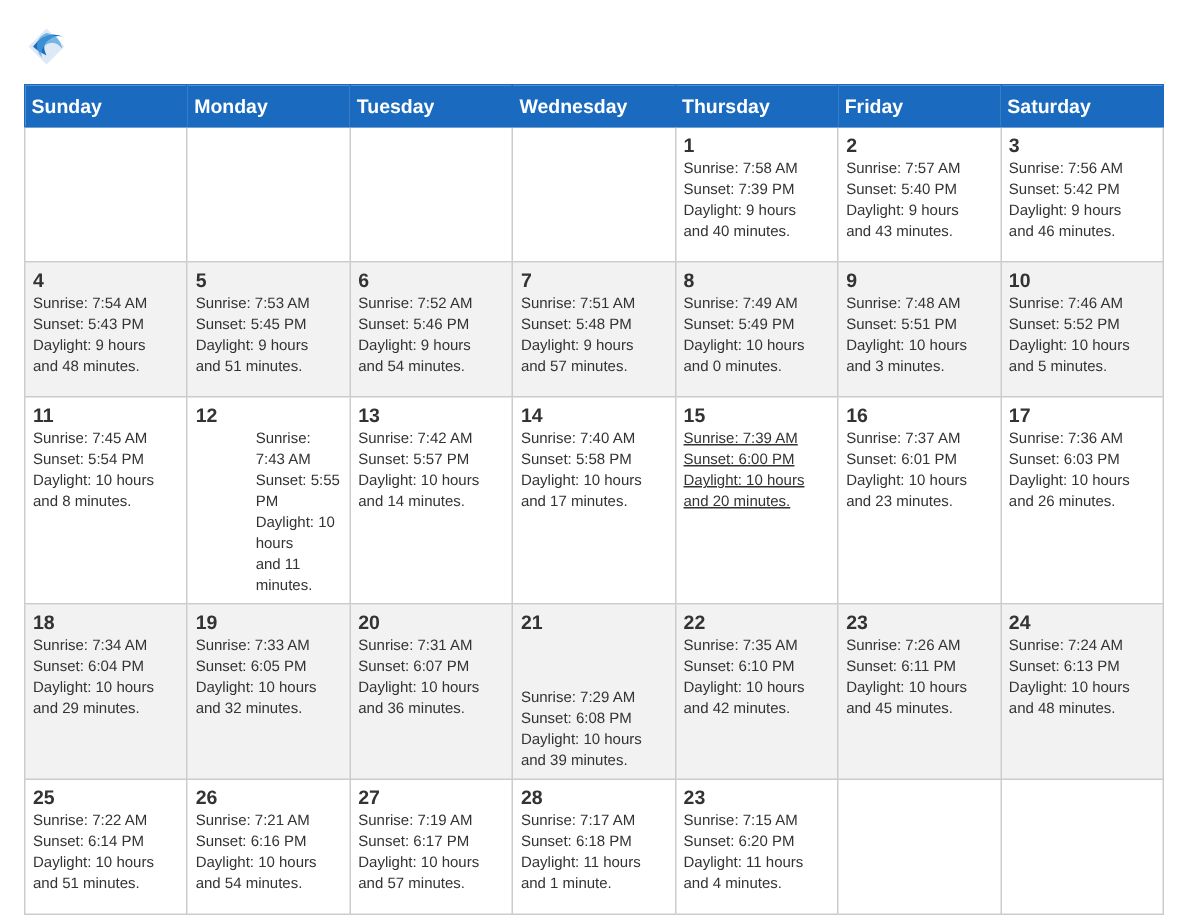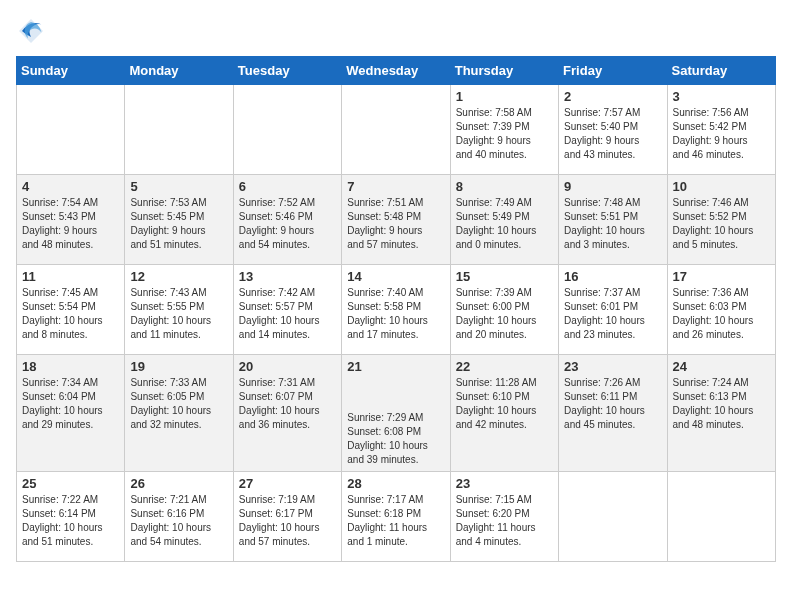--- a/index.html
+++ b/index.html
@@ -211,42 +211,42 @@
       <tr>
         <td>
           <span class="day-number">11</span>
           <div class="day-info" style="white-space: pre-line;">Sunrise: 7:45 AM
 Sunset: 5:54 PM
 Daylight: 10 hours
 and 8 minutes.</div>
         </td>
         <td>
           <span class="day-number">12</span>
-          <div class="day-info" style="white-space: pre-line;">Sunrise: 7:43 AM
+          <div class="day-info" style="white-space: pre-line; margin-left: 40px;">Sunrise: 7:43 AM
 Sunset: 5:55 PM
 Daylight: 10 hours
 and 11 minutes.</div>
         </td>
         <td>
           <span class="day-number">13</span>
           <div class="day-info" style="white-space: pre-line;">Sunrise: 7:42 AM
 Sunset: 5:57 PM
 Daylight: 10 hours
 and 14 minutes.</div>
         </td>
         <td>
           <span class="day-number">14</span>
           <div class="day-info" style="white-space: pre-line;">Sunrise: 7:40 AM
 Sunset: 5:58 PM
 Daylight: 10 hours
 and 17 minutes.</div>
         </td>
         <td>
           <span class="day-number">15</span>
-          <div class="day-info" style="white-space: pre-line;">Sunrise: 7:39 AM
+          <div class="day-info" style="white-space: pre-line; text-decoration: underline;">Sunrise: 7:39 AM
 Sunset: 6:00 PM
 Daylight: 10 hours
 and 20 minutes.</div>
         </td>
         <td>
           <span class="day-number">16</span>
           <div class="day-info" style="white-space: pre-line;">Sunrise: 7:37 AM
 Sunset: 6:01 PM
 Daylight: 10 hours
 and 23 minutes.</div>
@@ -283,21 +283,21 @@
         </td>
         <td>
           <span class="day-number">21</span>
           <div class="day-info" style="white-space: pre-line; margin-top: 37px;">Sunrise: 7:29 AM
 Sunset: 6:08 PM
 Daylight: 10 hours
 and 39 minutes.</div>
         </td>
         <td>
           <span class="day-number">22</span>
-          <div class="day-info" style="white-space: pre-line;">Sunrise: 11:28 AM
+          <div class="day-info" style="white-space: pre-line;">Sunrise: 7:35 AM
 Sunset: 6:10 PM
 Daylight: 10 hours
 and 42 minutes.</div>
         </td>
         <td>
           <span class="day-number">23</span>
           <div class="day-info" style="white-space: pre-line;">Sunrise: 7:26 AM
 Sunset: 6:11 PM
 Daylight: 10 hours
 and 45 minutes.</div>

